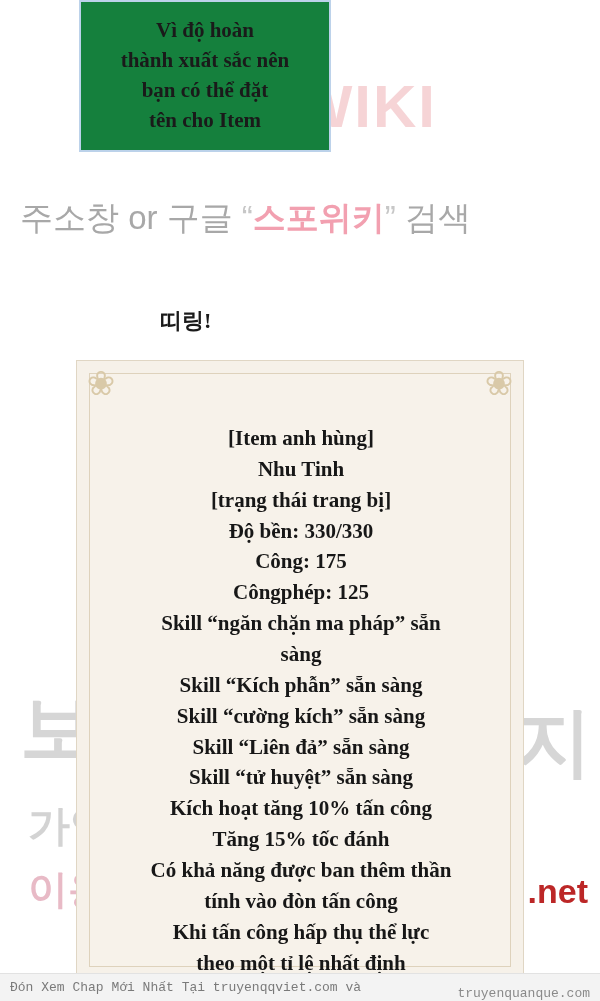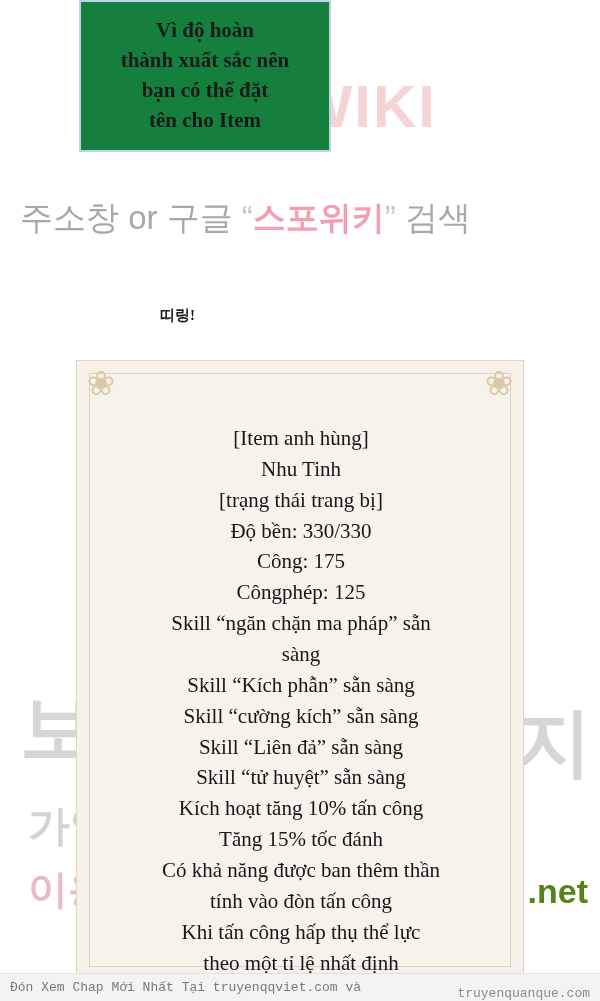--- a/index.html
+++ b/index.html
@@ -78,21 +78,21 @@
     padding: 0 6px;
   }
 
   
   .sfx {
     position: absolute;
     top: 306px;
     left: 160px;
     font-family: "Liberation Serif", serif;
     font-weight: bold;
-    font-size: 15px;
+    font-size: 22px;
     color: #1a1a1a;
   }
 
   
   .wm-big {
     position: absolute;
     left: 20px;
     top: 692px;
     font-family: "Liberation Sans", sans-serif;
     font-weight: bold;
@@ -136,21 +136,21 @@
     opacity: 0.85;
     user-select: none;
   }
   .wm-net {
     position: absolute;
     right: 12px;
     top: 872px;
     font-family: "Liberation Sans", sans-serif;
     font-weight: bold;
     font-size: 34px;
-    color: #4d7c0f;
+    color: #b91c1c;
     opacity: 0.95;
     user-select: none;
   }
 
   
   .status-window {
     position: absolute;
     left: 76px;
     top: 360px;
     width: 448px;
@@ -181,21 +181,21 @@
   .corner.tl { left: 4px;  top: 2px; }
   .corner.tr { right: 4px; top: 2px; }
 
   .status-text {
     position: absolute;
     left: 0;
     top: 62px;
     width: 448px;
     text-align: center;
     font-family: "Liberation Serif", serif;
-    font-weight: normal;
+    font-weight: bold;
     font-size: 21px;
     line-height: 1.47;
     color: #171717;
     white-space: pre-line;
     padding: 0 6px;
     box-sizing: border-box;
   }
 
   
   .credit-bar {

